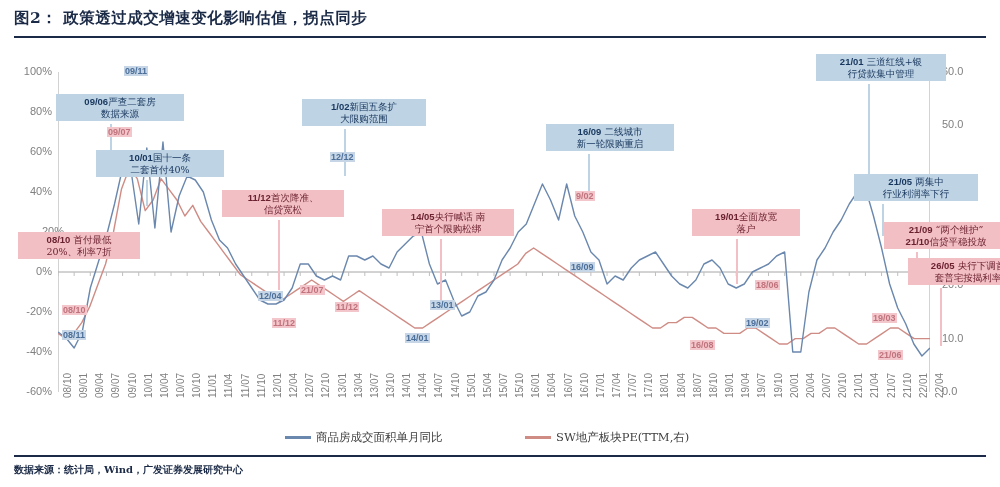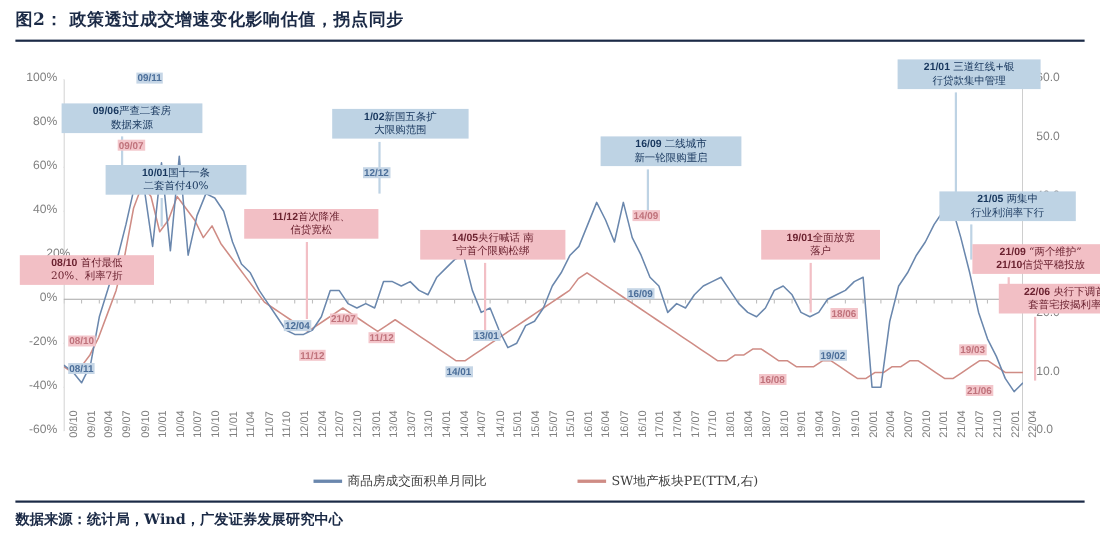--- a/index.html
+++ b/index.html
@@ -15,21 +15,21 @@
   .title{
     font-size:15.5px;font-weight:bold;color:#1b2a46;
     font-family:"DejaVu Serif","Liberation Serif",serif;
     letter-spacing:.5px;white-space:nowrap;
   }
   .title-rule{position:absolute;left:14px;top:36px;width:972px;height:2px;background:#1b2a46;}
 
   
   .footer-rule{position:absolute;left:14px;top:455px;width:972px;height:2px;background:#1b2a46;}
   .footer{
-    position:absolute;left:14px;top:463px;font-size:13px;color:#1b2a46;font-weight:bold;
+    position:absolute;left:14px;top:463px;font-size:10px;color:#1b2a46;font-weight:bold;
     font-family:"DejaVu Serif","Liberation Serif",serif;white-space:nowrap;
   }
 
   
   
   #plot{position:absolute;left:58px;top:72px;width:872px;height:320px;}
   #plot svg{position:absolute;left:0;top:0;}
 
   .axis-label{
     position:absolute;font-size:11px;color:#808080;white-space:nowrap;
@@ -290,37 +290,37 @@
         <div><b>21/05</b> 两集中</div>
         <div>行业利润率下行</div>
       </div>
       <div class="leader pink" style="left: 916px; top: 252px; height: 16px;"></div>
       <div class="callout pink" style="left: 884px; top: 222px; width: 114px;">
         <div><b>21/09</b> “两个维护”</div>
         <div><b>21/10</b>信贷平稳投放</div>
       </div>
       <div class="leader pink" style="left: 940px; top: 288px; height: 58px;"></div>
       <div class="callout pink" style="left: 908px; top: 258px; width: 110px;">
-        <div><b>22/06</b> 央行下调首</div>
+        <div><b>26/05</b> 央行下调首</div>
         <div>套普宅按揭利率</div>
       </div>
     </div>
 
   <div id="ptags">
       <div class="ptag blue" style="left: 62px; top: 330px;">08/11</div>
       <div class="ptag pink" style="left: 62px; top: 305px;">08/10</div>
       <div class="ptag blue" style="left: 124px; top: 66px;">09/11</div>
       <div class="ptag pink" style="left: 107px; top: 127px;">09/07</div>
       <div class="ptag pink" style="left: 272px; top: 318px;">11/12</div>
       <div class="ptag blue" style="left: 258px; top: 291px;">12/04</div>
       <div class="ptag pink" style="left: 335px; top: 302px;">11/12</div>
       <div class="ptag blue" style="left: 330px; top: 152px;">12/12</div>
       <div class="ptag blue" style="left: 430px; top: 300px;">13/01</div>
       <div class="ptag blue" style="left: 405px; top: 333px;">14/01</div>
-      <div class="ptag pink" style="left: 575px; top: 191px;">14/09</div>
+      <div class="ptag pink" style="left: 575px; top: 191px;">9/02</div>
       <div class="ptag blue" style="left: 570px; top: 262px;">16/09</div>
       <div class="ptag pink" style="left: 690px; top: 340px;">16/08</div>
       <div class="ptag pink" style="left: 755px; top: 280px;">18/06</div>
       <div class="ptag blue" style="left: 745px; top: 318px;">19/02</div>
       <div class="ptag pink" style="left: 872px; top: 313px;">19/03</div>
       <div class="ptag pink" style="left: 878px; top: 350px;">21/06</div>
       <div class="ptag pink" style="left: 300px; top: 285px;">21/07</div>
     </div>
 
   <div class="legend">

